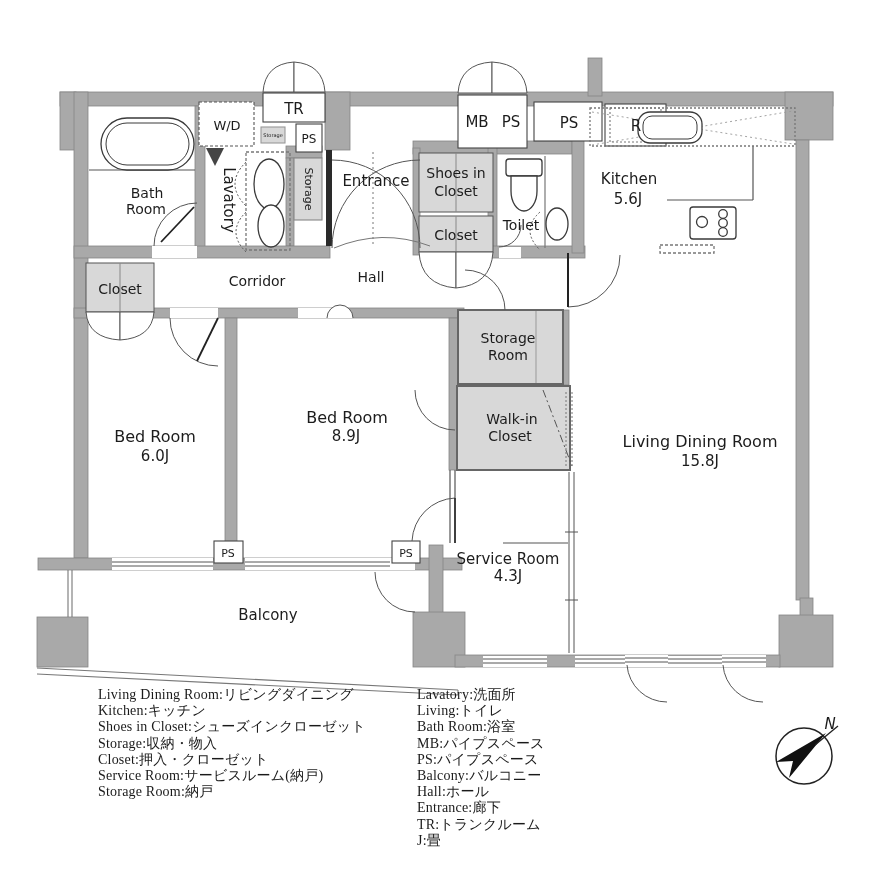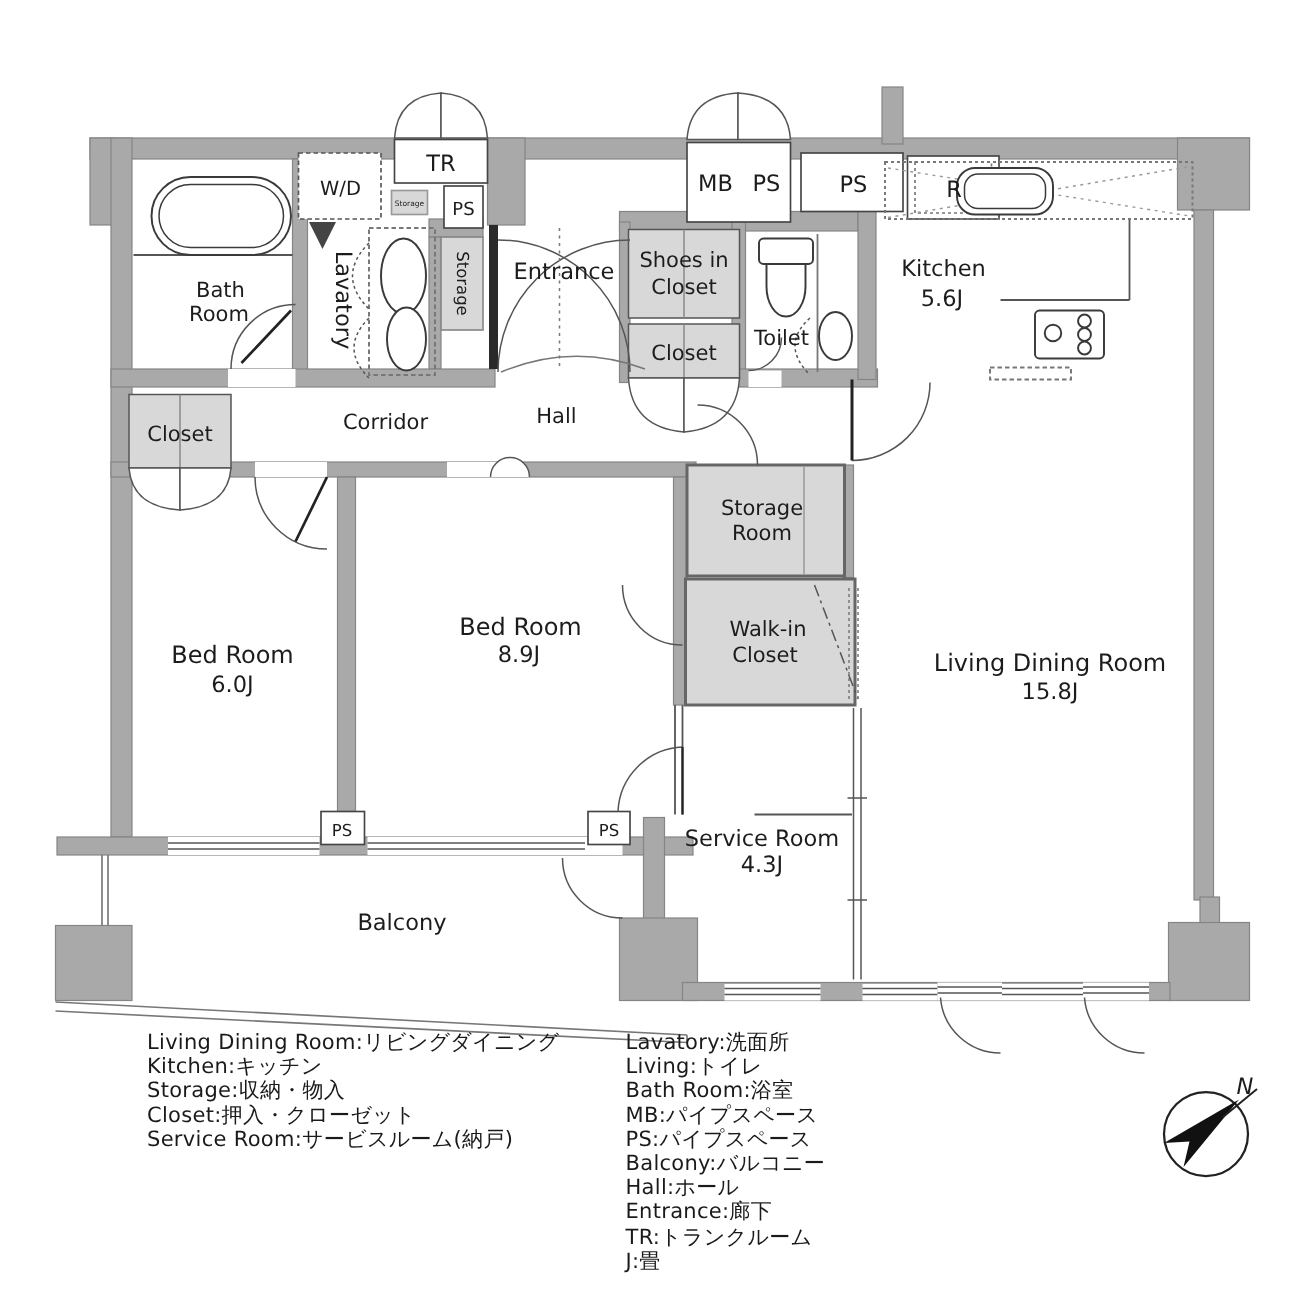--- a/index.html
+++ b/index.html
@@ -1,21 +1,21 @@
 <!DOCTYPE html>
 <html><head>
 <meta charset="utf-8">
 <style>
   html,body{margin:0;padding:0;background:#fff;}
   .stage{position:relative;width:872px;height:872px;background:#fff;overflow:hidden;
          font-family:"DejaVu Sans","Liberation Sans",sans-serif;}
   .plan-svg{position:absolute;left:0;top:0;}
   .plan-svg text{fill:#1c1c1c;font-family:"DejaVu Sans","Liberation Sans",sans-serif;}
   .legend{position:absolute;top:687px;font-size:14px;line-height:16.2px;color:#1a1a1a;
-          letter-spacing:0.2px;white-space:nowrap;}
+          letter-spacing:0.2px;white-space:nowrap;font-family:Liberation Serif, serif;}
   .legend-left{left:98px;}
   .legend-right{left:417px;}
 </style>
 </head>
 <body>
 
 <div class="stage">
 
 <svg class="plan-svg" width="872" height="872" viewBox="0 0 872 872">
 
@@ -215,23 +215,25 @@
     <text x="508" y="581" font-size="15">4.3J</text>
     <text x="228" y="557" font-size="11">PS</text>
     <text x="406" y="557" font-size="11">PS</text>
     <text x="268" y="620" font-size="15">Balcony</text>
   </g>
 </svg>
 
   <div class="legend legend-left">
     <div>Living Dining Room:リビングダイニング</div>
     <div>Kitchen:キッチン</div>
+    <div>Shoes in Closet:シューズインクローゼット</div>
     <div>Storage:収納・物入</div>
     <div>Closet:押入・クローゼット</div>
     <div>Service Room:サービスルーム(納戸)</div>
+    <div>Storage Room:納戸</div>
   </div>
   <div class="legend legend-right">
     <div>Lavatory:洗面所</div>
     <div>Living:トイレ</div>
     <div>Bath Room:浴室</div>
     <div>MB:パイプスペース</div>
     <div>PS:パイプスペース</div>
     <div>Balcony:バルコニー</div>
     <div>Hall:ホール</div>
     <div>Entrance:廊下</div>

